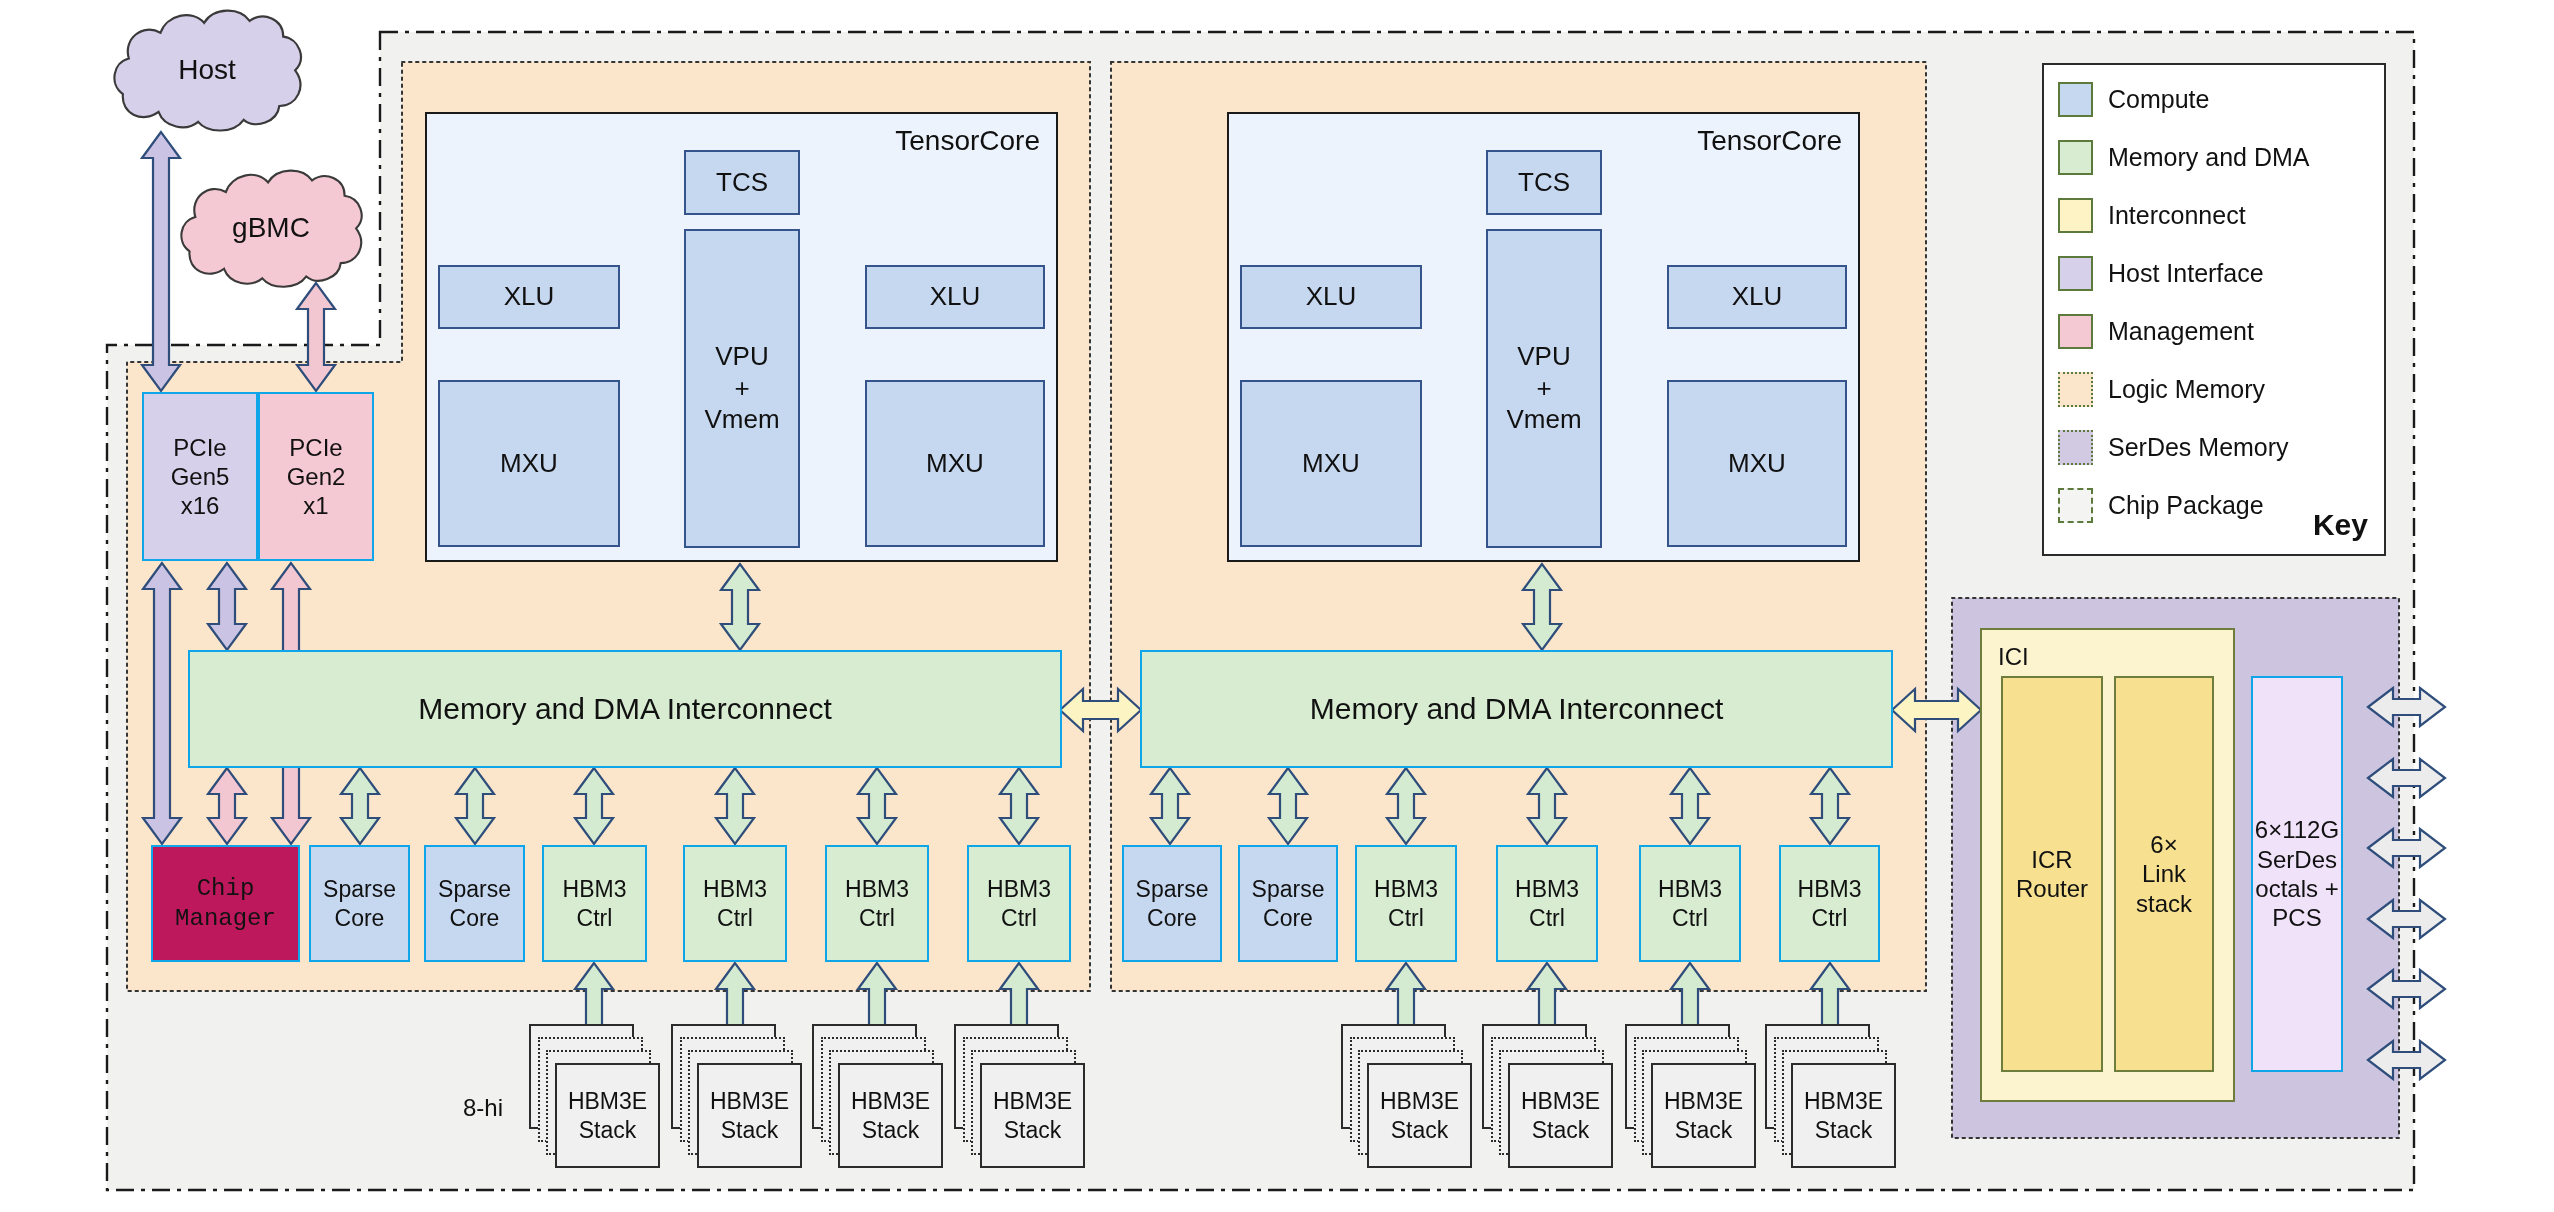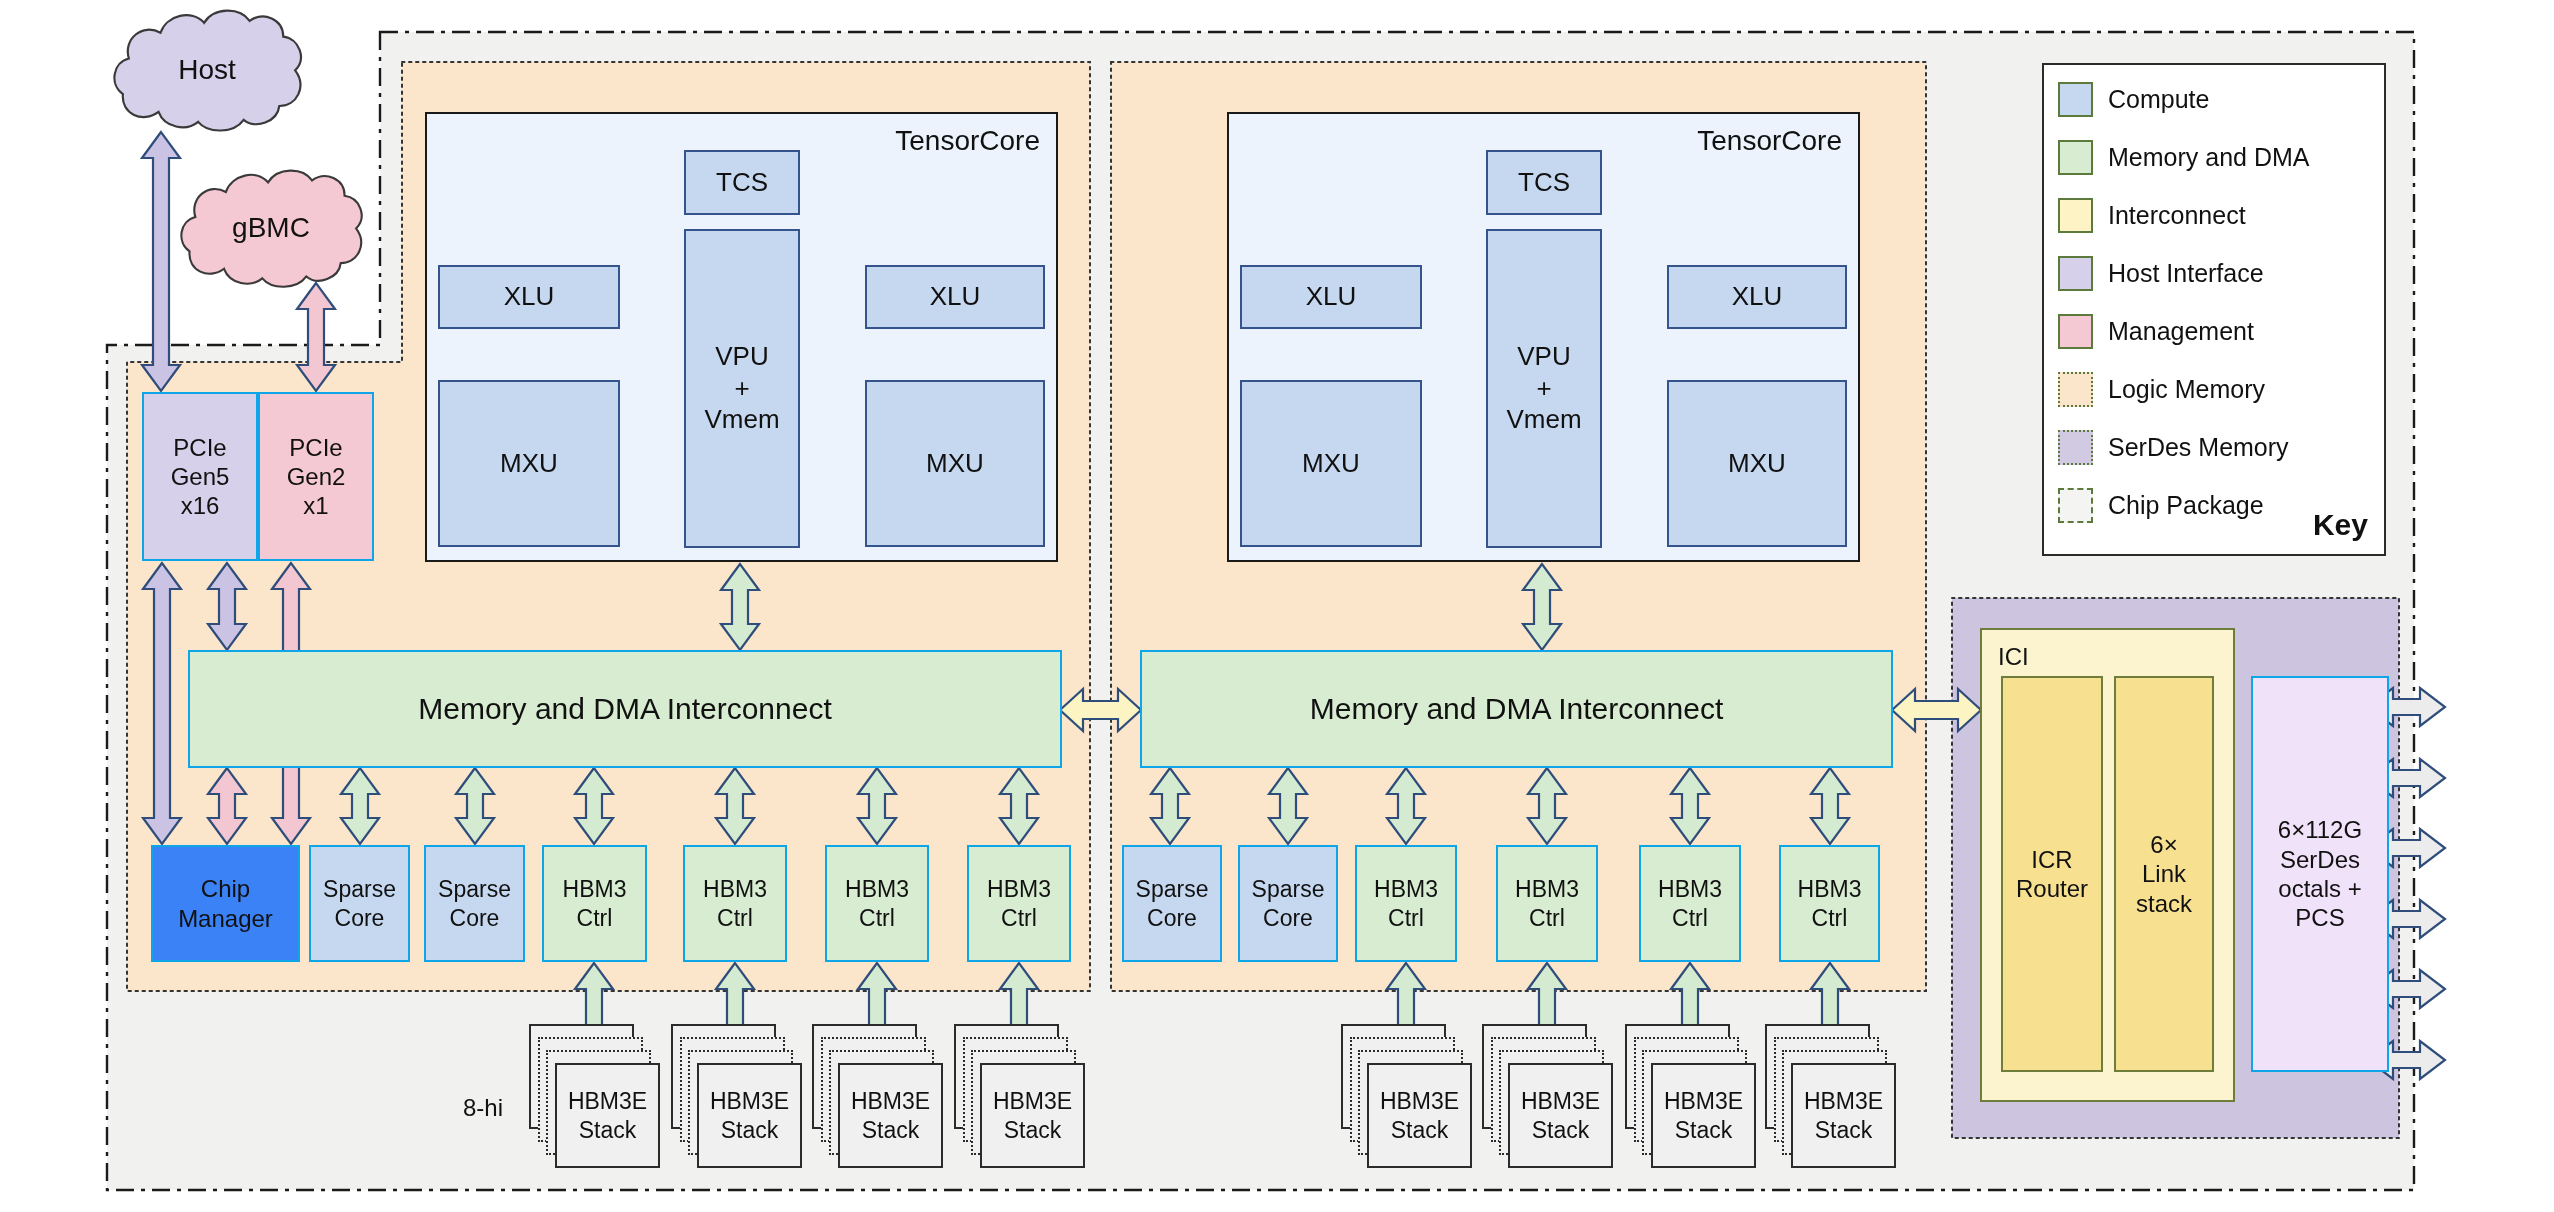--- a/index.html
+++ b/index.html
@@ -8,21 +8,21 @@
   #stage svg.layer{position:absolute;left:0;top:0;}
   .box{position:absolute;box-sizing:border-box;display:flex;align-items:center;justify-content:center;
        text-align:center;white-space:pre-line;border:2px solid #0ea5e9;z-index:2;line-height:1.22;}
   .lbl{position:absolute;box-sizing:border-box;display:flex;align-items:center;justify-content:center;
        text-align:center;white-space:pre-line;z-index:3;line-height:1.2;}
   .compute{background:#c6d8f0;}
   .compute-blue{background:#c6d8f0;border-color:#35548c;}
   .green{background:#d7ecd1;}
   .purple{background:#d7d0ea;}
   .pink{background:#f5c9d3;}
-  .salmon{background:#3b82f6;}
+  .salmon{background:#be185d;font-family:Liberation Mono, monospace;}
   .tc{background:#edf3fc;border:2.5px solid #1a1a1a;}
   .yellowbg{background:#fcf4cf;border:2px solid #6f7d3c;}
   .yellow{background:#f7e190;border:2px solid #6f7d3c;}
   .lav{background:#f0e2f9;}
   .stackbox{position:absolute;box-sizing:border-box;background:#f0f0f0;border:2px solid #2b2b2b;z-index:2;}
   .stackbox.dot{border-style:dotted;border-width:2.5px;}
   .stackfront{display:flex;align-items:center;justify-content:center;text-align:center;white-space:pre-line;
               font-size:23px;line-height:1.25;} .fs23{font-size:23px;} .fs24{font-size:24px;} .fs26{font-size:26px;}
   .fs28{font-size:28px;} .fs30{font-size:30px;}
   .tc-title{position:absolute;top:10px;right:16px;font-size:28px;z-index:3;}
@@ -210,21 +210,21 @@
     </div>
 
   <div class="box yellowbg" style="left:1980px;top:628px;width:255px;height:474px">
     <span class="ici-title">ICI</span>
   </div>
   <div class="box yellow fs24" style="left:2001px;top:676px;width:102px;height:396px">ICR
 Router</div>
   <div class="box yellow fs24" style="left:2114px;top:676px;width:100px;height:396px">6×
 Link
 stack</div>
-  <div class="box lav fs24" style="left:2251px;top:676px;width:138px;height:396px">6×112G
+  <div class="box lav fs24" style="left:2251px;top:676px;width:92px;height:396px">6×112G
 SerDes
 octals +
 PCS</div>
 
   <div id="legend">
     <div id="legend-rows">
         <div class="leg-row" style="top: 17px;">
           <span class="leg-swatch" style="background: rgb(198, 216, 240);"></span>
           <span class="leg-label">Compute</span>
         </div>

